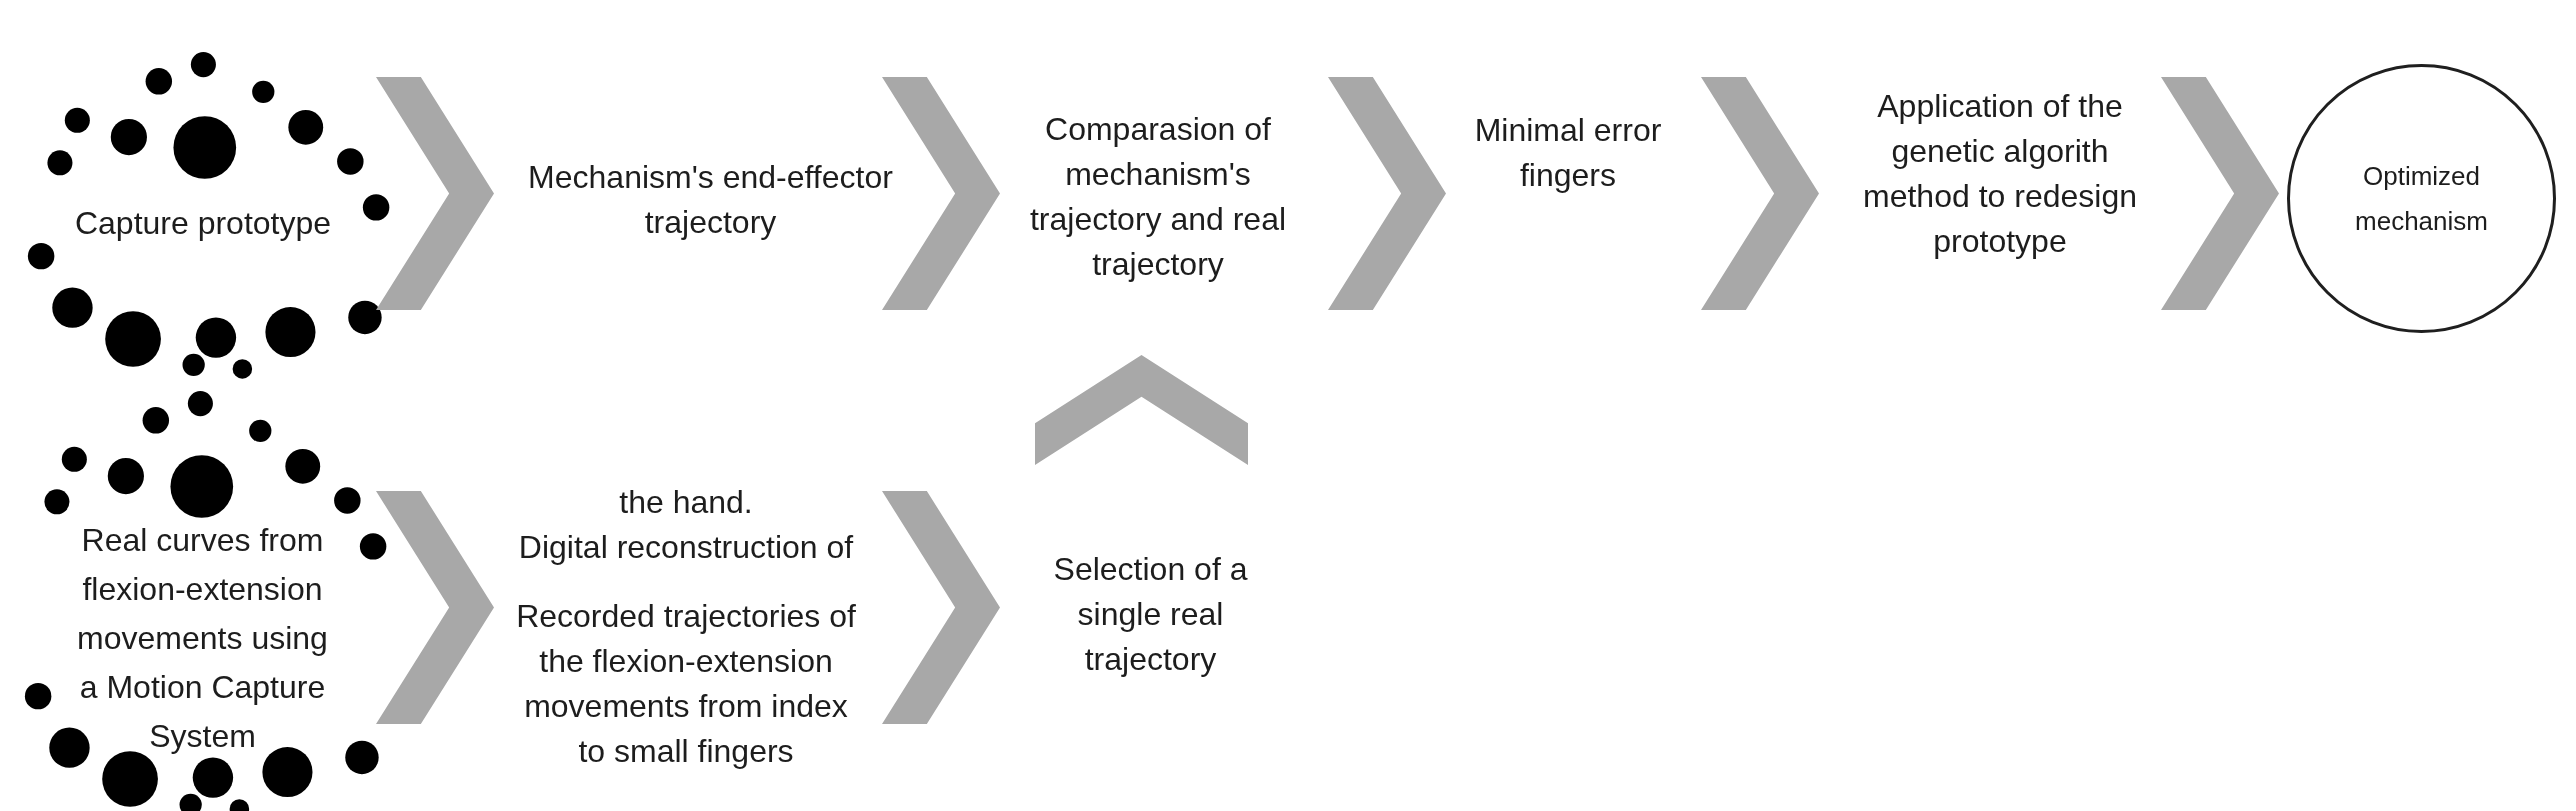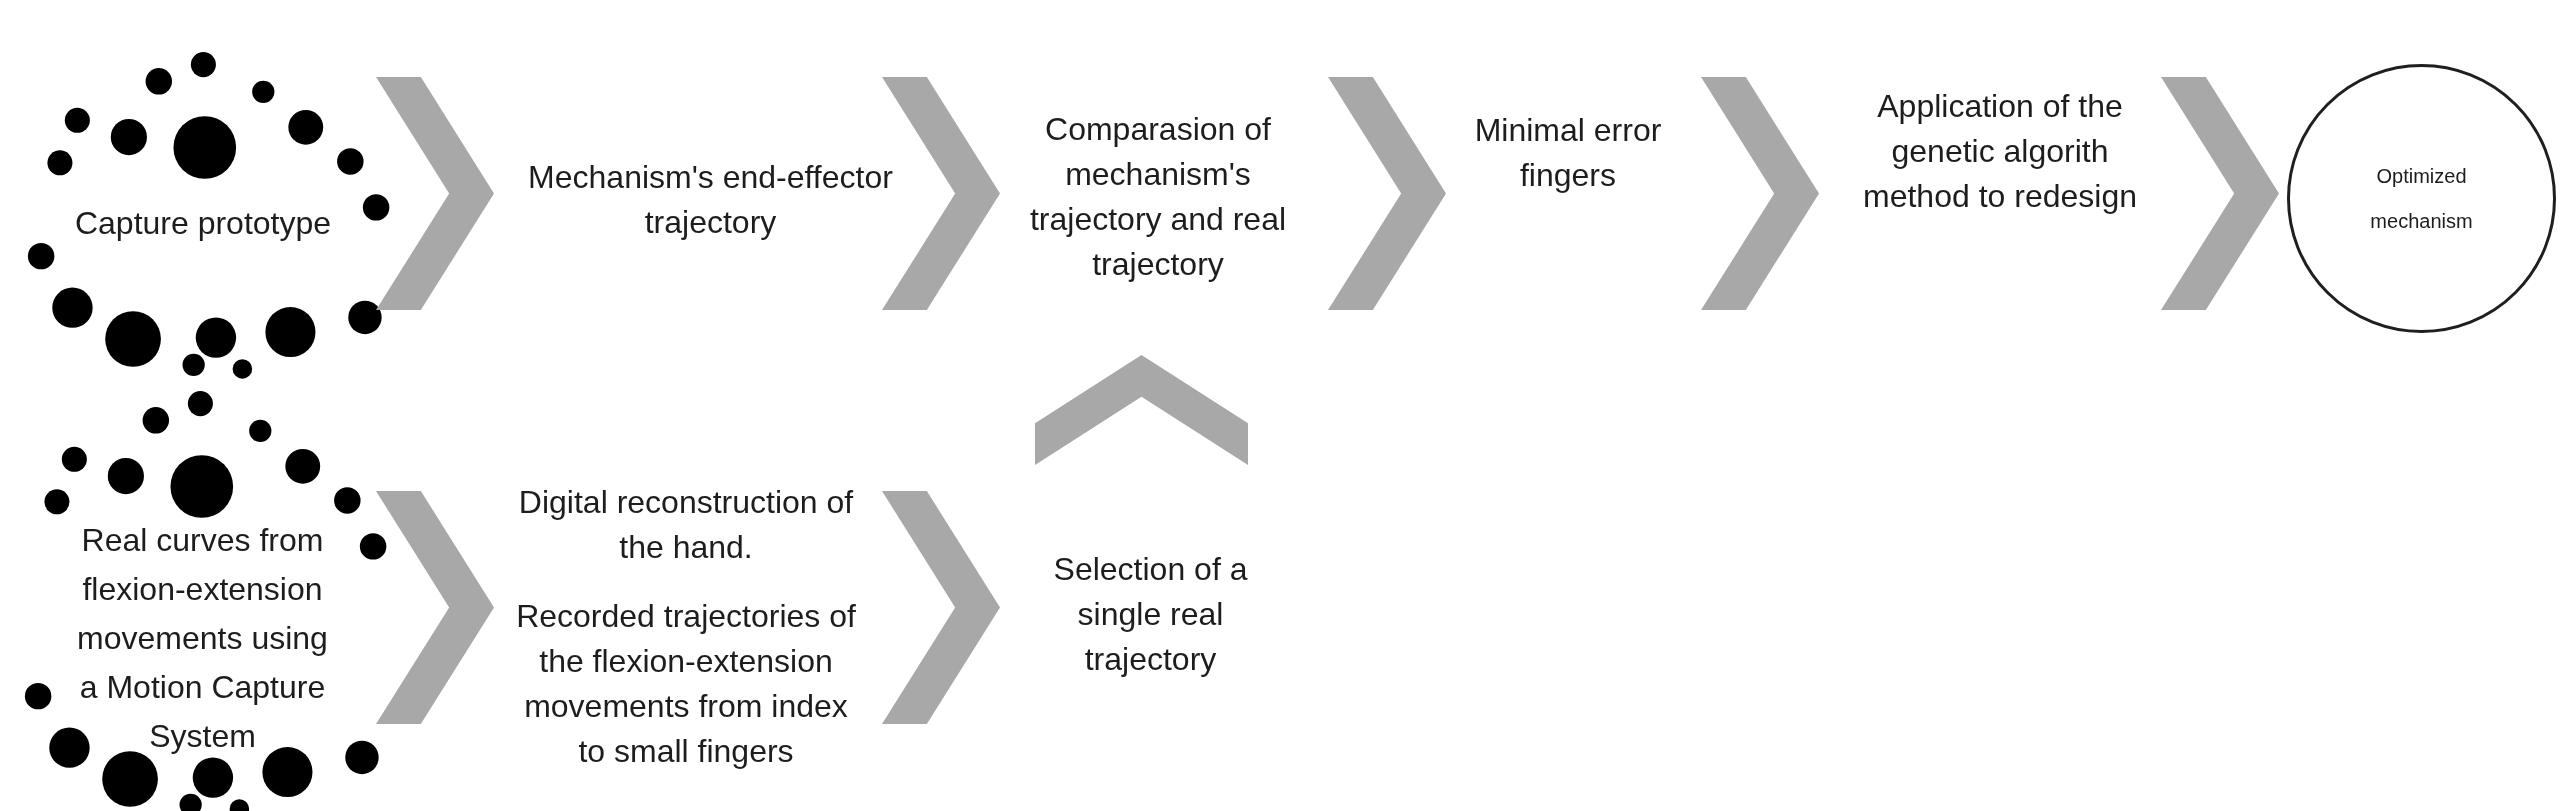--- a/index.html
+++ b/index.html
@@ -32,21 +32,21 @@
     clip-path:polygon(0% 100%, 0% 62%, 50% 0%, 100% 62%, 100% 100%, 50% 38%);
   }
   .cluster{position:absolute;}
   .end-circle{
     position:absolute;
     left:2287px;top:64px;width:269px;height:269px;
     border:3.5px solid #1f1f1f;border-radius:50%;
     box-sizing:border-box;
     display:flex;align-items:center;justify-content:center;
     text-align:center;
-    font-size:20px;line-height:45px;
+    font-size:26px;line-height:45px;
   }
 </style>
 </head>
 <body>
 
 <svg width="0" height="0" style="position:absolute" aria-hidden="true">
   <defs>
     <g id="arcTop">
       <circle cx="218" cy="88" r="19"></circle>
       <circle cx="282" cy="64" r="18"></circle>
@@ -106,20 +106,21 @@
     <div>Minimal error</div>
     <div>fingers</div>
   </div>
 
   <div class="chev" style="left:1701px;top:77px"></div>
 
   <div class="label" style="left:1819px;top:84px;width:362px">
     <div>Application of the</div>
     <div>genetic algorith</div>
     <div>method to redesign</div>
+    <div>prototype</div>
   </div>
 
   <div class="chev" style="left:2161px;top:77px"></div>
 
   <div class="end-circle">
     <div>
       <div>Optimized</div>
       <div>mechanism</div>
     </div>
   </div>
@@ -134,22 +135,22 @@
     <div>Real curves from</div>
     <div>flexion-extension</div>
     <div>movements using</div>
     <div>a Motion Capture</div>
     <div>System</div>
   </div>
 
   <div class="chev" style="left:376px;top:491px"></div>
 
   <div class="label" style="left:470px;top:480px;width:432px">
+    <div>the hand.</div>
     <div>Digital reconstruction of</div>
-    <div>the hand.</div>
   </div>
   <div class="label" style="left:470px;top:594px;width:432px">
     <div>Recorded trajectories of</div>
     <div>the flexion-extension</div>
     <div>movements from index</div>
     <div>to small fingers</div>
   </div>
 
   <div class="chev" style="left:882px;top:491px"></div>
 

